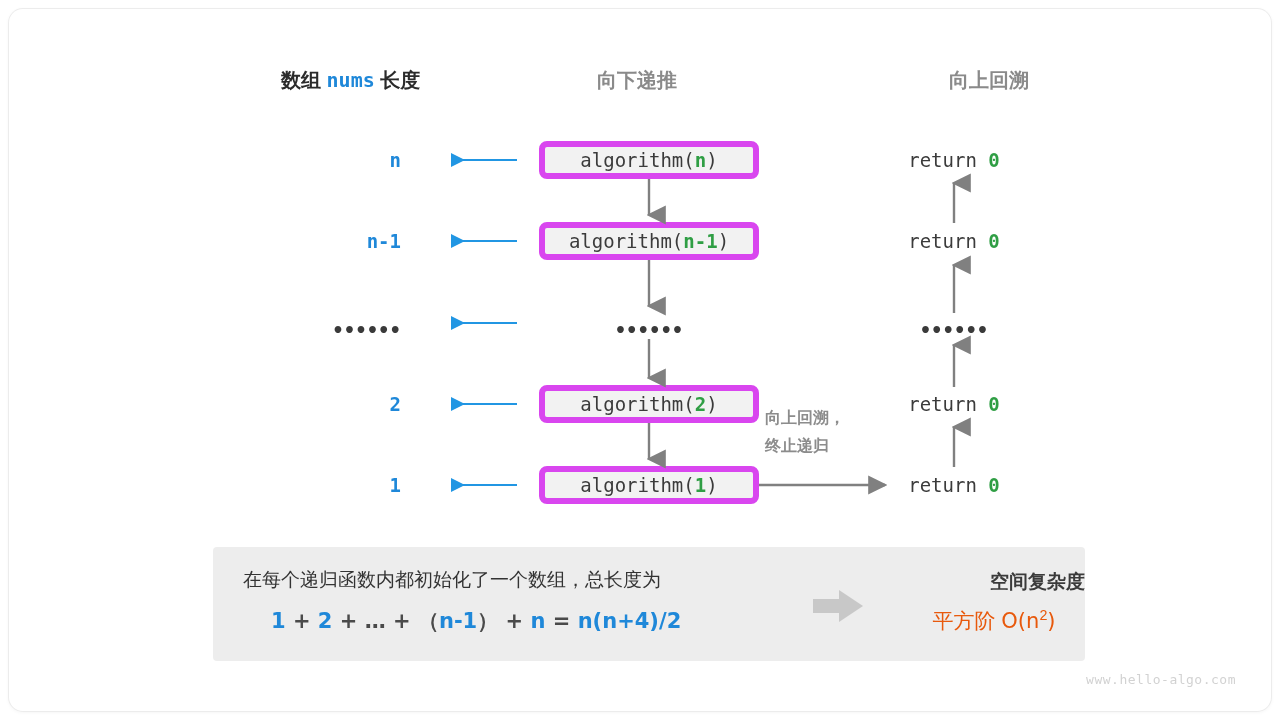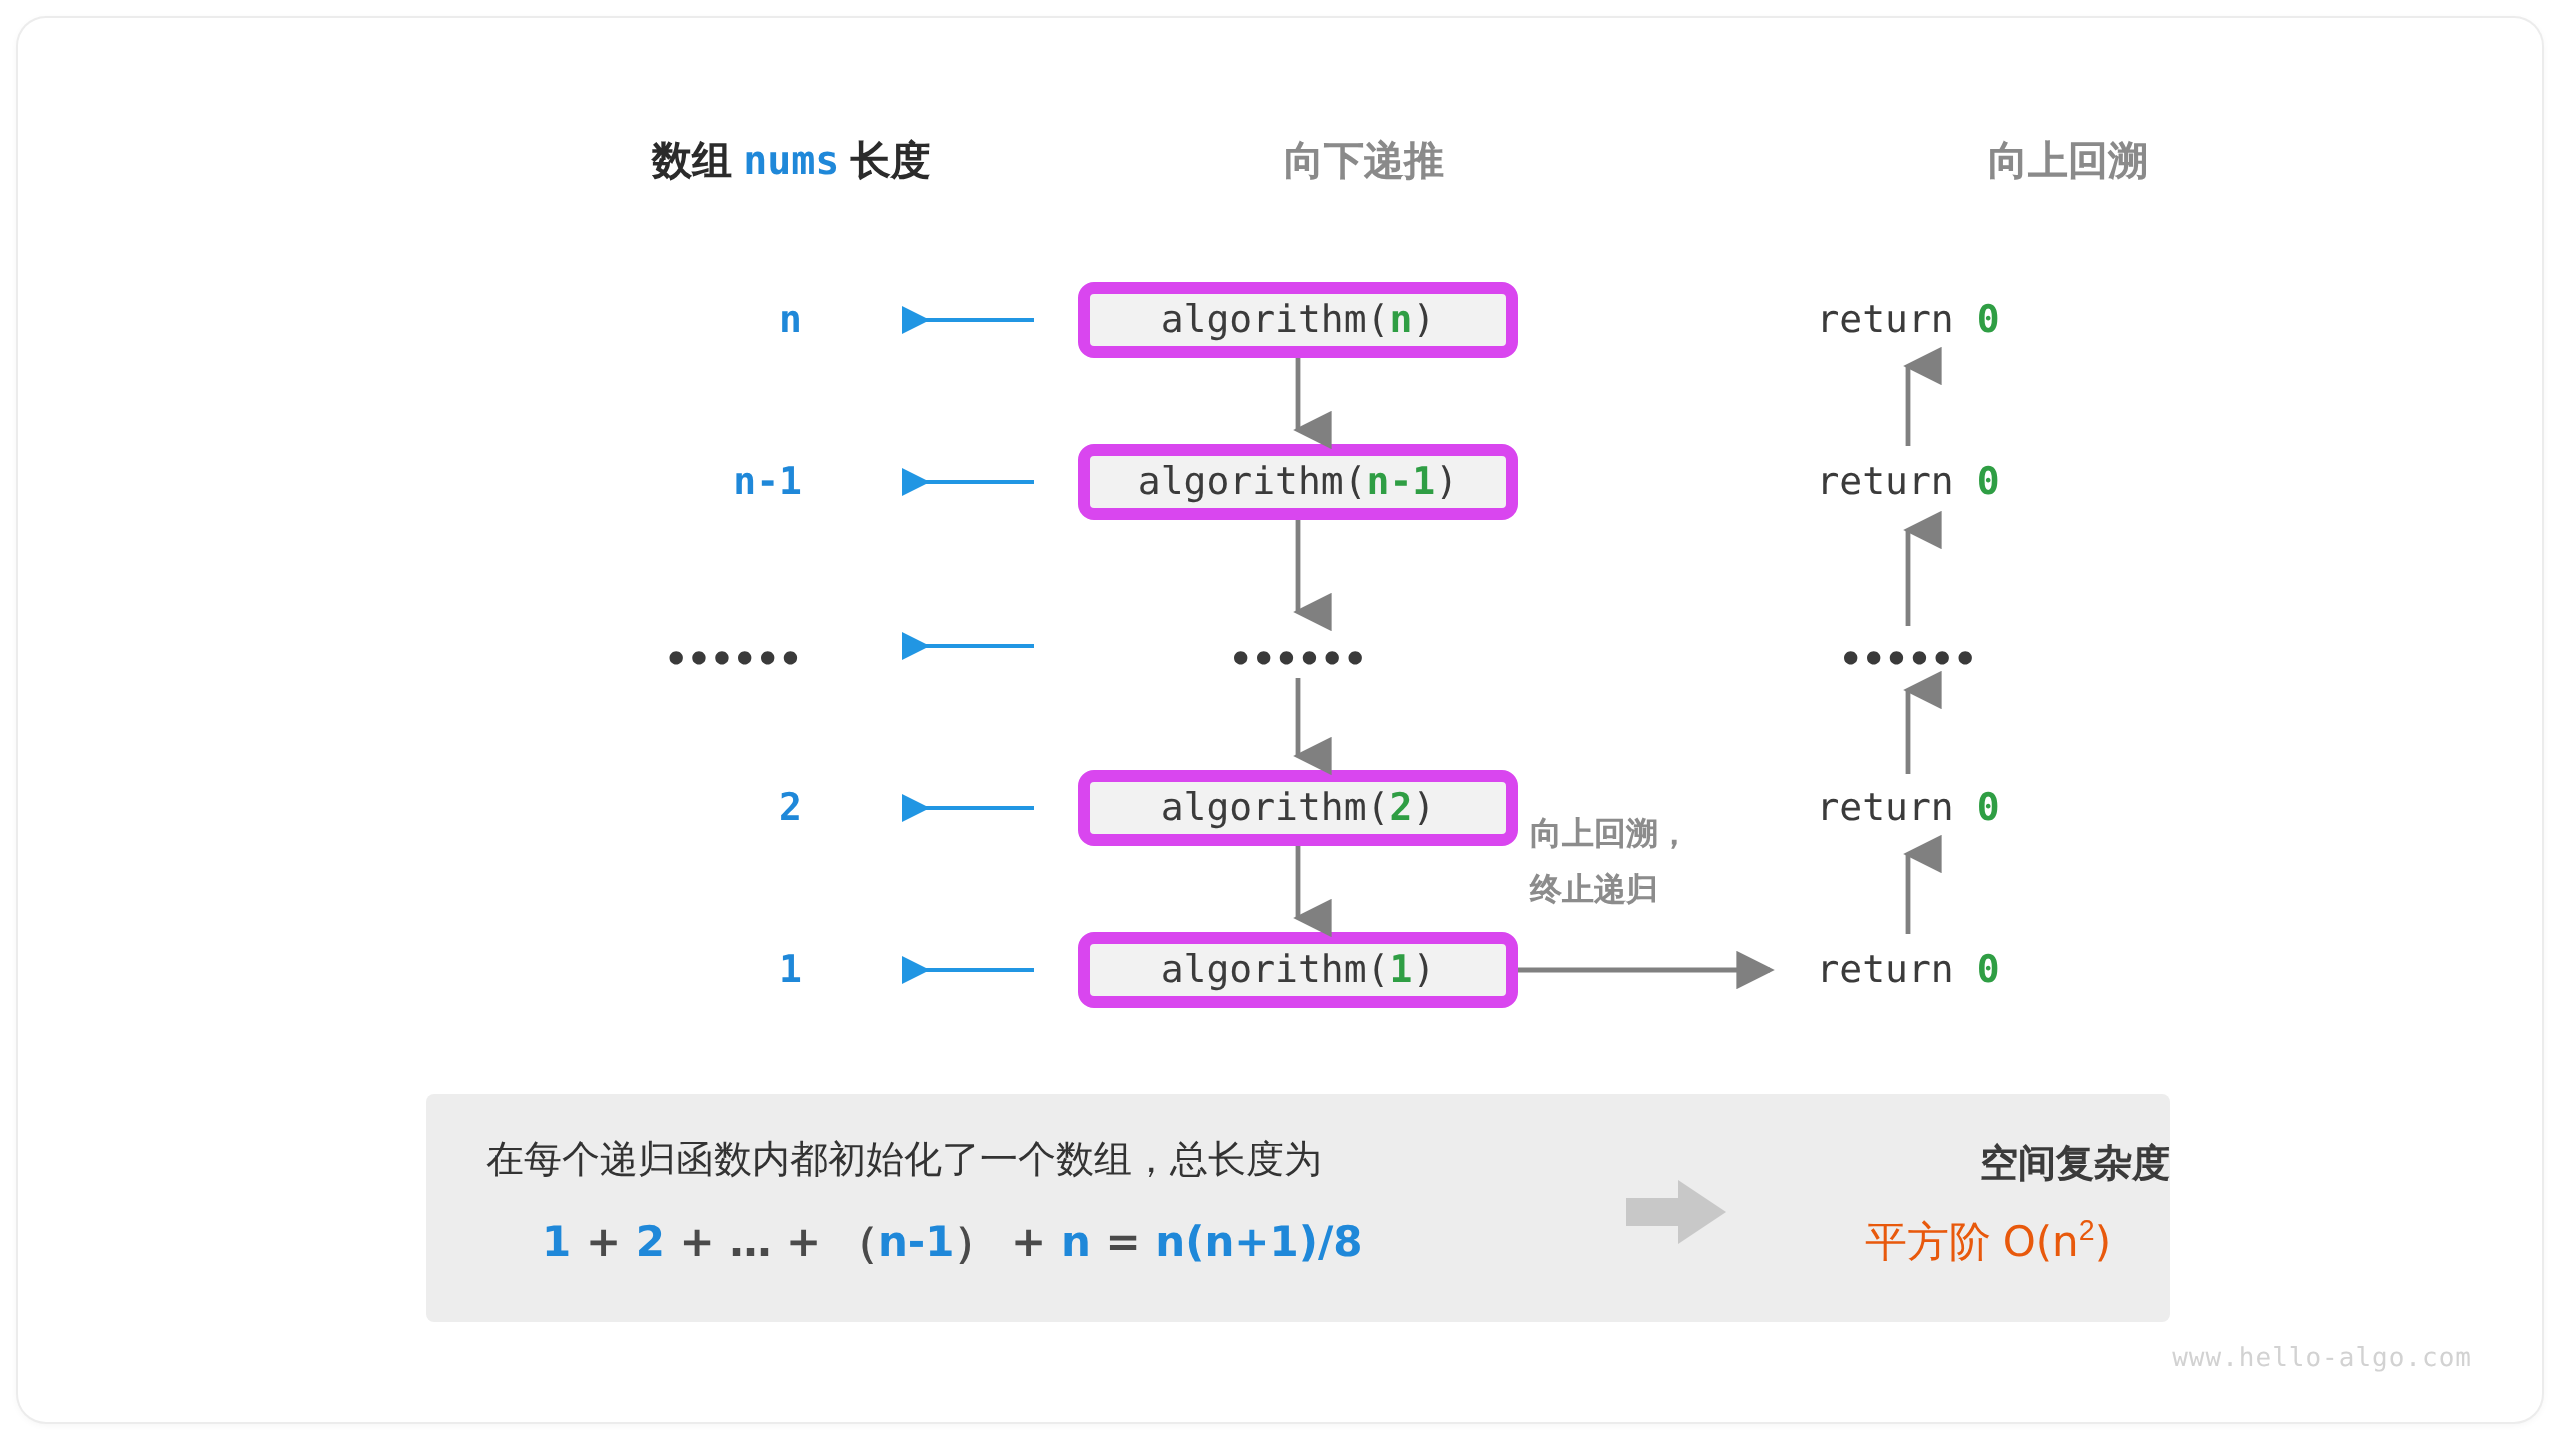--- a/index.html
+++ b/index.html
@@ -23,21 +23,20 @@
     border-radius: 14px;
     box-shadow: 0 0 0 1px #ececec, 0 1px 4px rgba(0,0,0,0.06);
   }
 
   
   .hdr {
     position: absolute;
     font-weight: bold;
     font-size: 20px;
     white-space: nowrap;
-    margin-left: 45px;
   }
   .hdr-left { left: 272px; top: 58px; color: #2b2b2b; }
   .hdr-left .mono-blue {
     font-family: "DejaVu Sans Mono", "Liberation Mono", monospace;
     color: #1f88d9;
     font-weight: bold;
   }
   .hdr-mid  { left: 588px; top: 58px; color: #8a8a8a; }
   .hdr-right{ left: 940px; top: 58px; color: #8a8a8a; }
 
@@ -313,21 +312,21 @@
       <span class="b">1</span>
       <span class="op">+</span>
       <span class="b">2</span>
       <span class="op">+</span>
       <span class="op">…</span>
       <span class="op">+</span>
       <span class="op">（</span><span class="b">n-1</span><span class="op">）</span>
       <span class="op">+</span>
       <span class="b">n</span>
       <span class="op">=</span>
-      <span class="b">n(n+1)/8</span>
+      <span class="b">n(n+4)/2</span>
     </div>
 
     <svg style="position:absolute; left:600px; top:42px;" width="52" height="34">
       <polygon points="0,10 26,10 26,1 50,17 26,33 26,24 0,24" fill="#c8c8c8"></polygon>
     </svg>
 
     <div class="sum-right-title">空间复杂度</div>
     <div class="sum-right-val">
       <span>平方阶 </span><span class="mono">O(n</span><sup>2</sup><span class="mono">)</span>
     </div>

